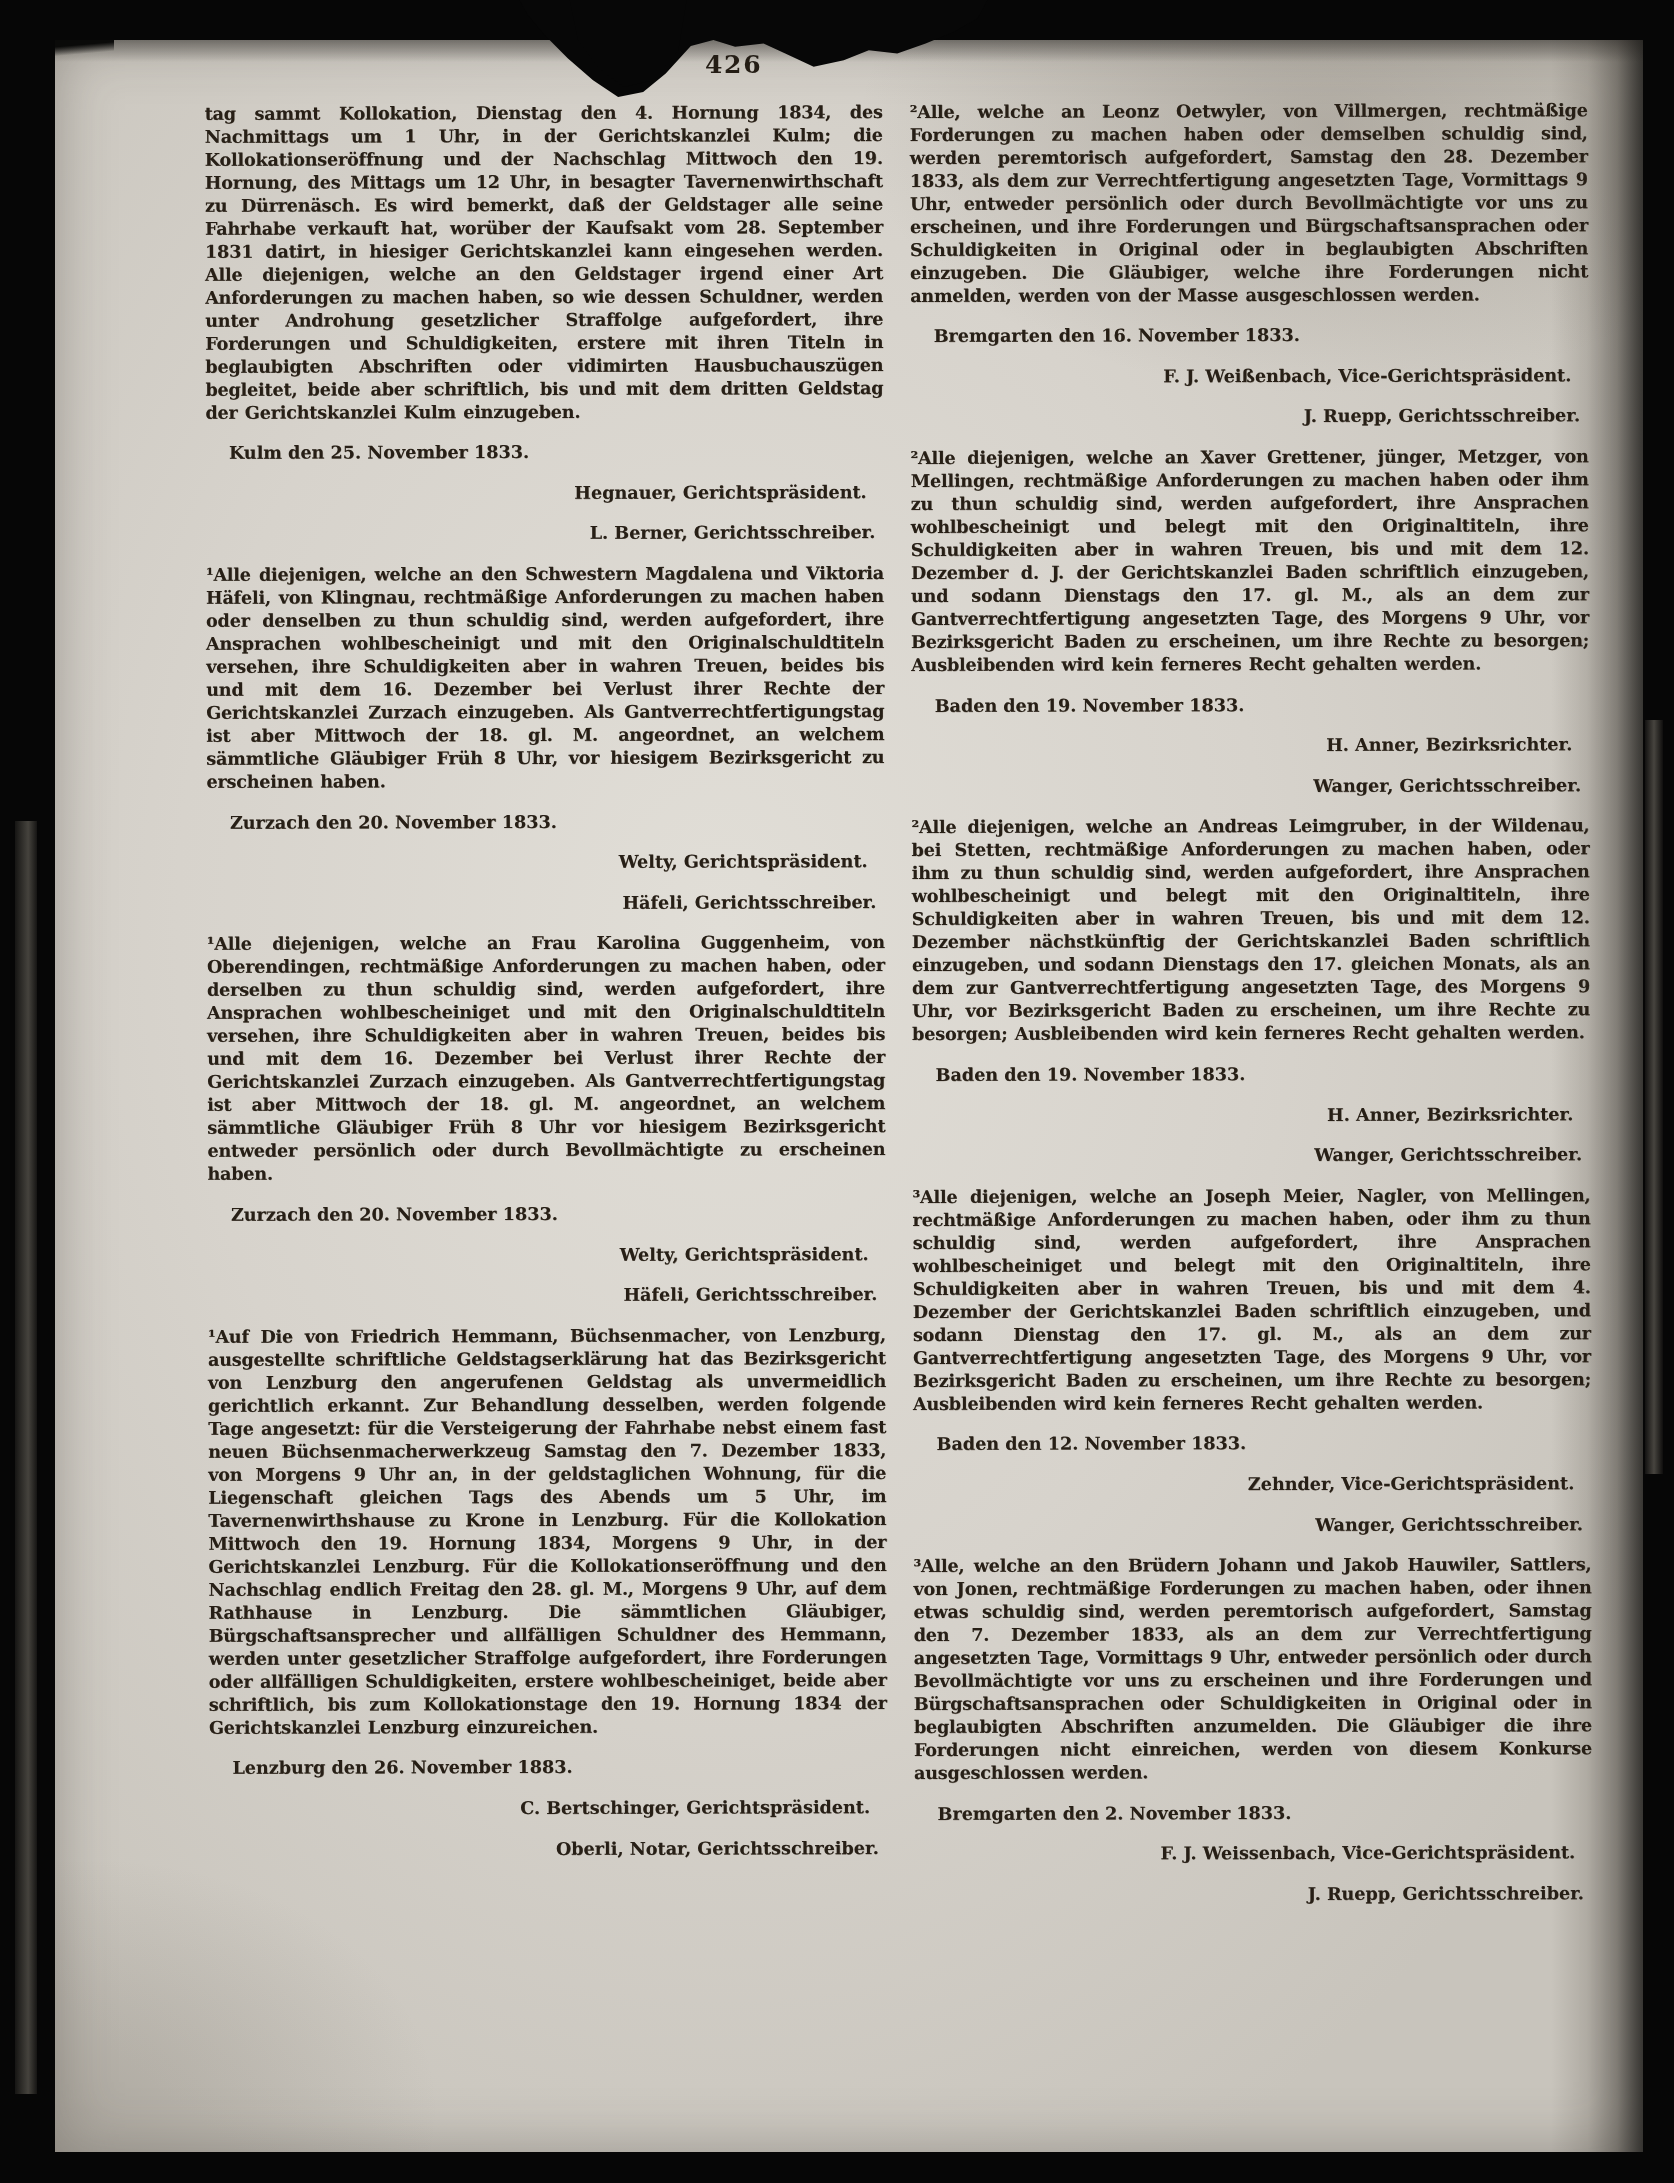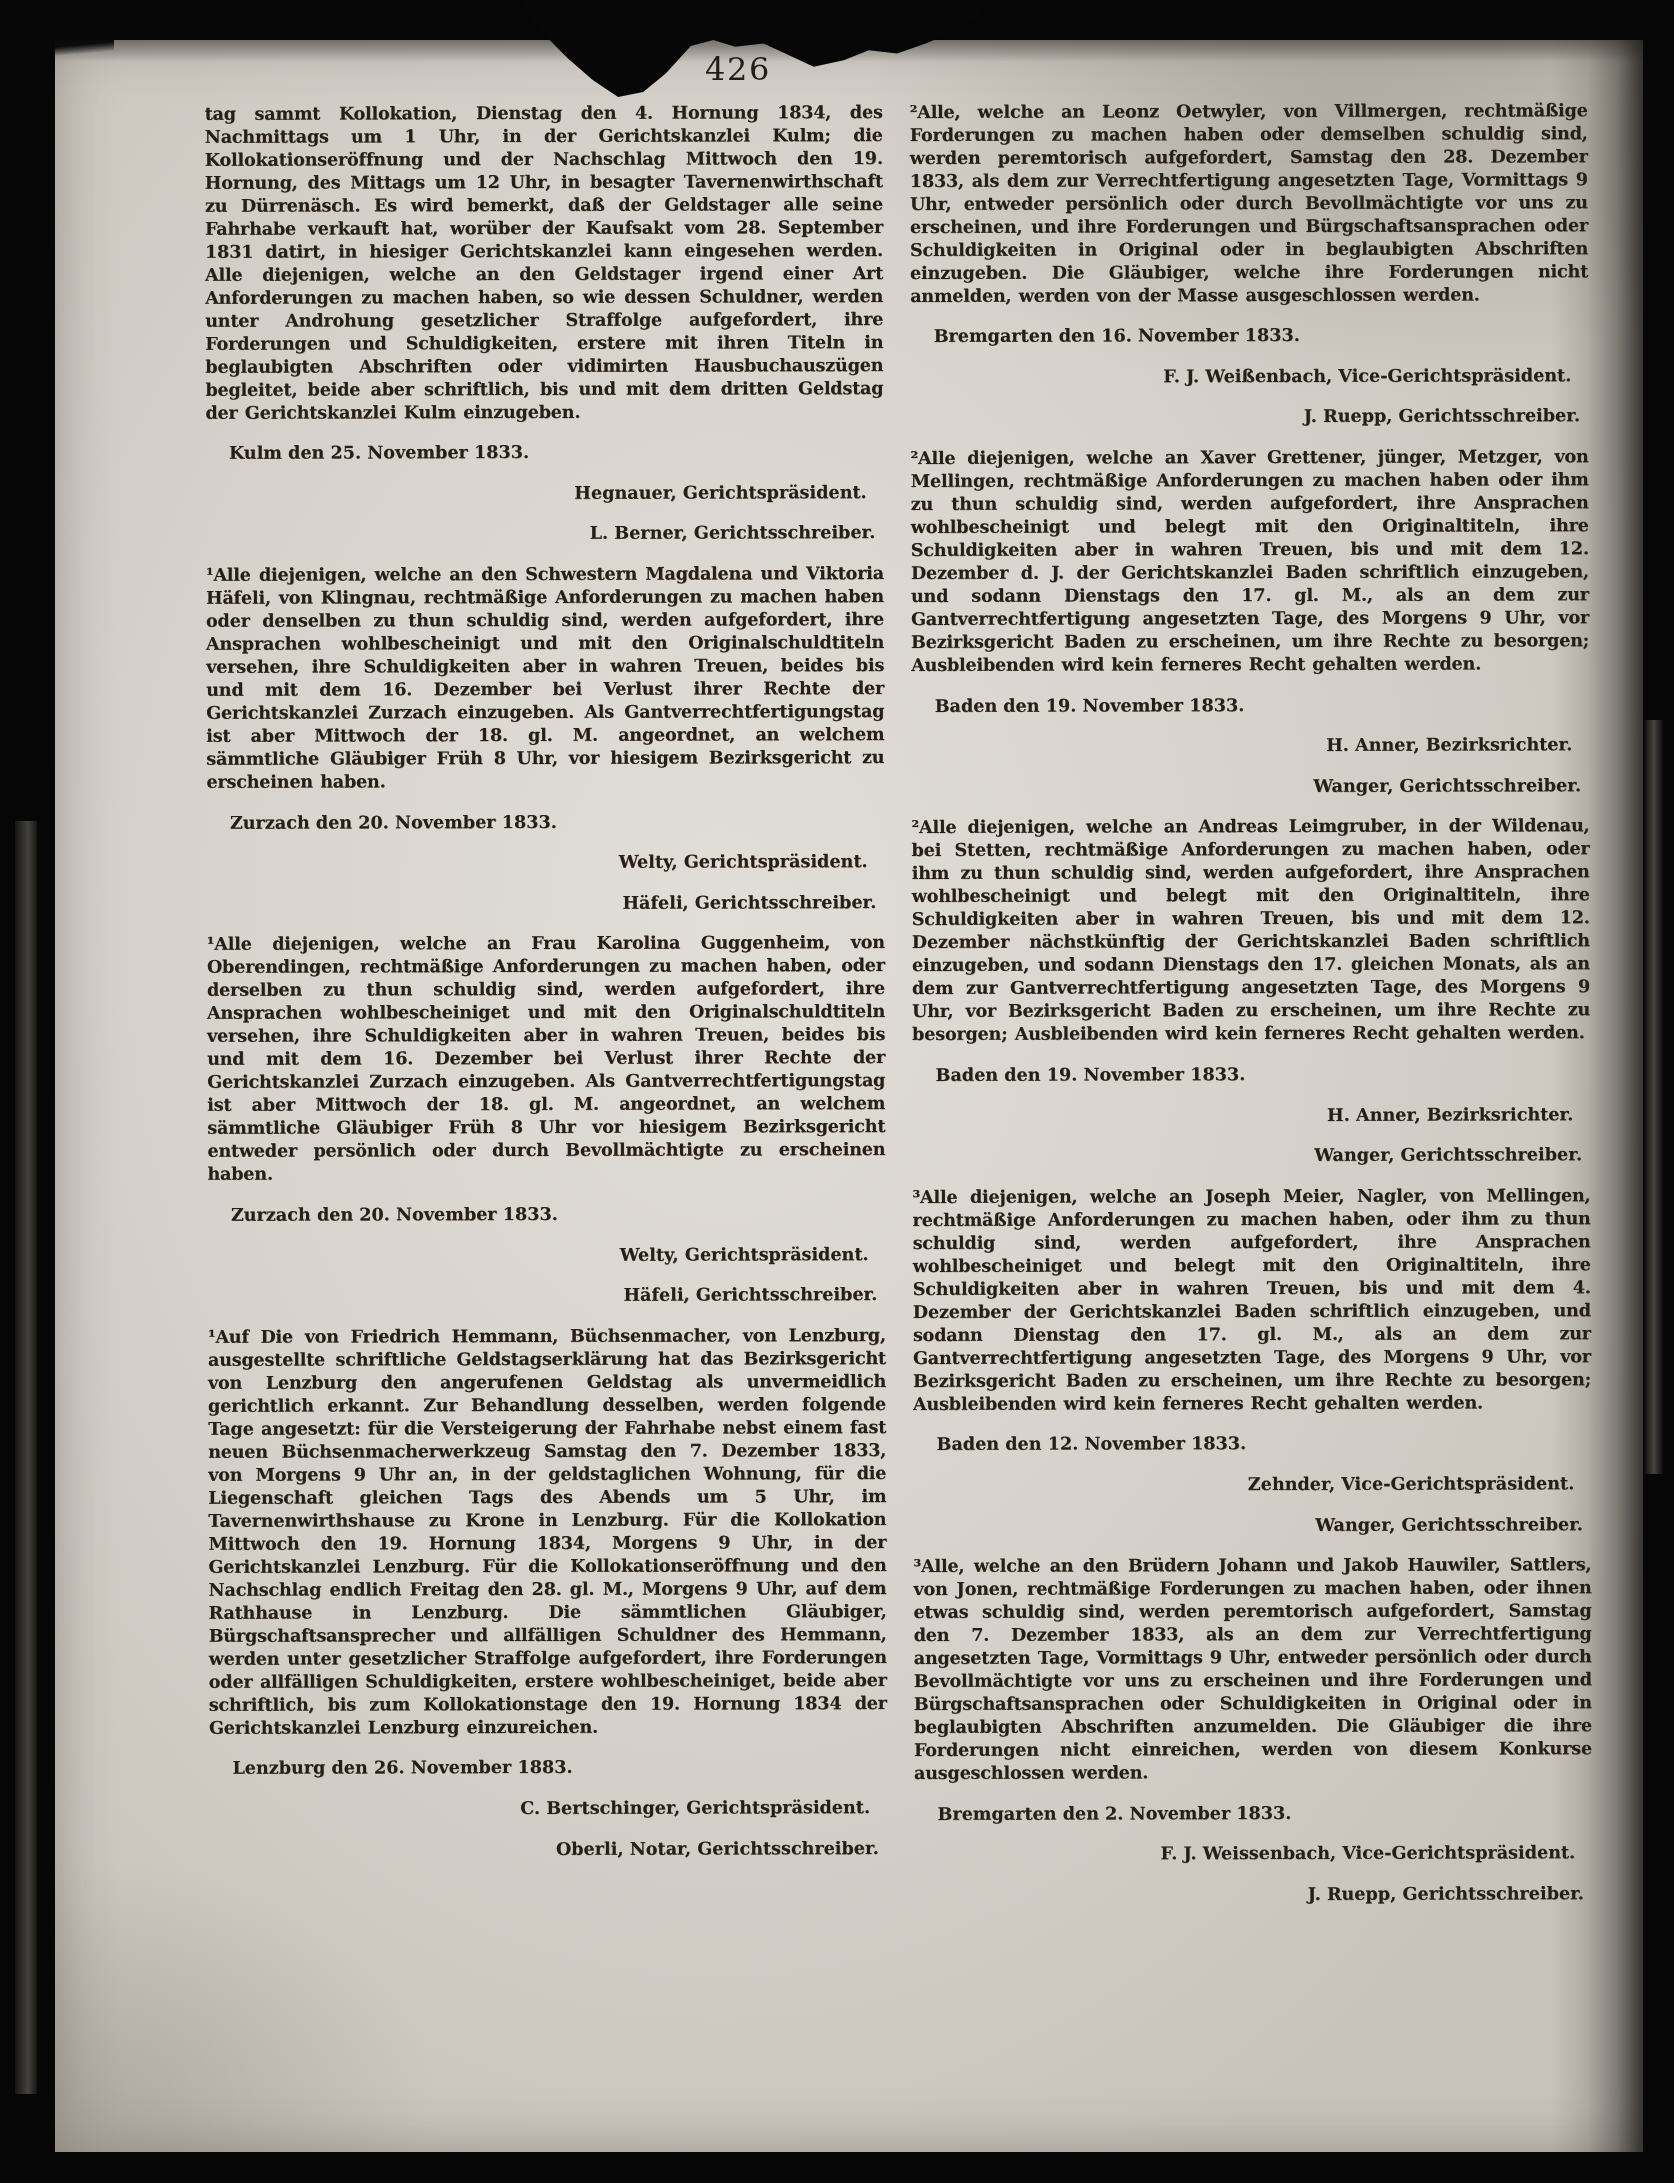--- a/index.html
+++ b/index.html
@@ -34,21 +34,21 @@
     background:linear-gradient(90deg,#1a1917,#55524b 60%,#1a1917);
     opacity:.8;
   }
   .right-edge-sliver {
     position:absolute; right:11.7px; top:720px; width:18.4px; height:754px;
     background:linear-gradient(90deg,#141312,#4e4b45 50%,#100f0e);
     opacity:.9;
   }
   .page-number {
     position:absolute; left:650px; top:10px;
-    font-size:32px; font-weight:normal; color:#241d15;
+    font-size:25px; font-weight:bold; color:#241d15;
     letter-spacing:1.7px;
   }
   .columns {
     position:absolute; left:152px; top:42px; width:1383px;
     display:flex; gap:27px;
     color:#271f16;
     transform:rotate(-0.15deg);
   }
   .col { width:678px; }
   .notice { margin-bottom:11px; }

